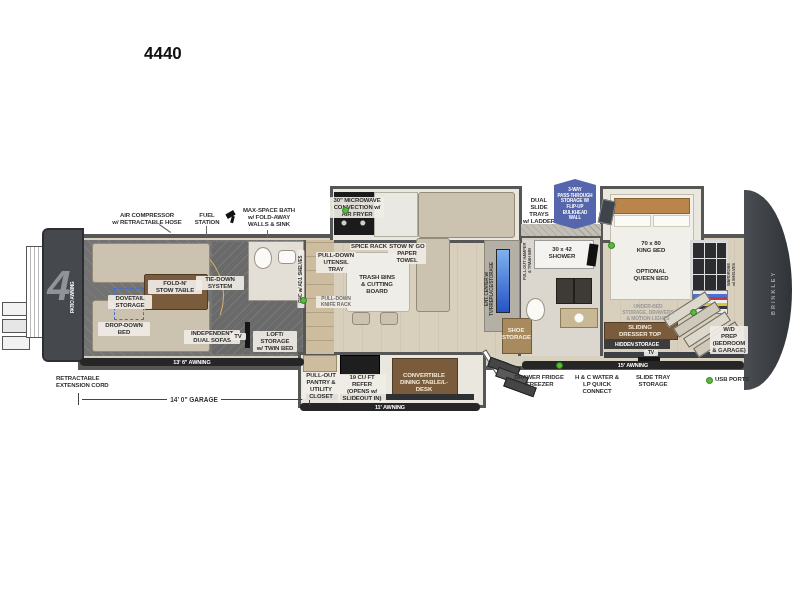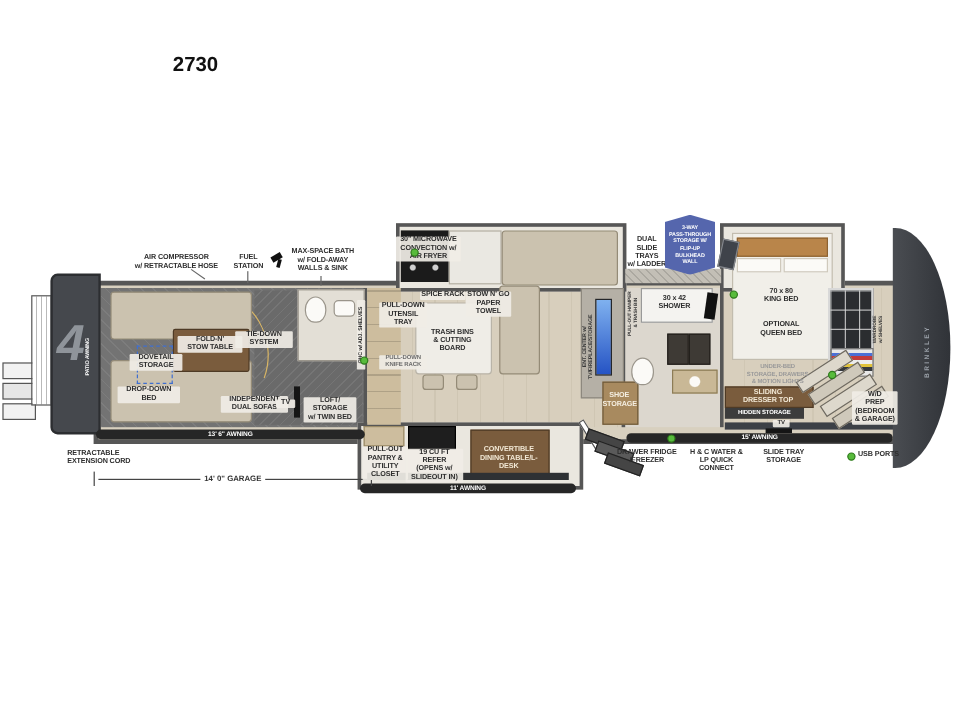--- a/index.html
+++ b/index.html
@@ -18,21 +18,21 @@
   .slide{position:absolute;border:3px solid #565656;background:#eae7df;z-index:5;}
   .furn{position:absolute;z-index:12;}
   .sofa{background:#cbc2af;border:1px solid #948b77;border-radius:3px;}
   .ptr{position:absolute;background:#666;z-index:25;}
 </style>
 </head>
 <body>
 
 <div class="scene">
 
-  <div class="abs" style="left:144px;top:44px;font-size:17px;font-weight:600;color:#111;z-index:50;">2730</div>
+  <div class="abs" style="left:144px;top:44px;font-size:17px;font-weight:600;color:#111;z-index:50;">4440</div>
 
   <div class="abs" style="left:2px;top:302px;z-index:6;">
     <div style="width:26px;height:12px;background:#f2f2f2;border:1px solid #555;"></div>
     <div style="width:26px;height:12px;background:#e6e6e6;border:1px solid #555;margin-top:3px;"></div>
     <div style="width:26px;height:12px;background:#f2f2f2;border:1px solid #555;margin-top:3px;"></div>
   </div>
   <div class="abs" style="left:26px;top:246px;width:16px;height:90px;border:1px solid #555;
               background:repeating-linear-gradient(90deg,#ffffff 0 3px,#b9b9b9 3px 4px);z-index:6;"></div>
 
   <div class="abs" style="left:42px;top:228px;width:38px;height:130px;background:#45484d;border:2px solid #2c2e31;

